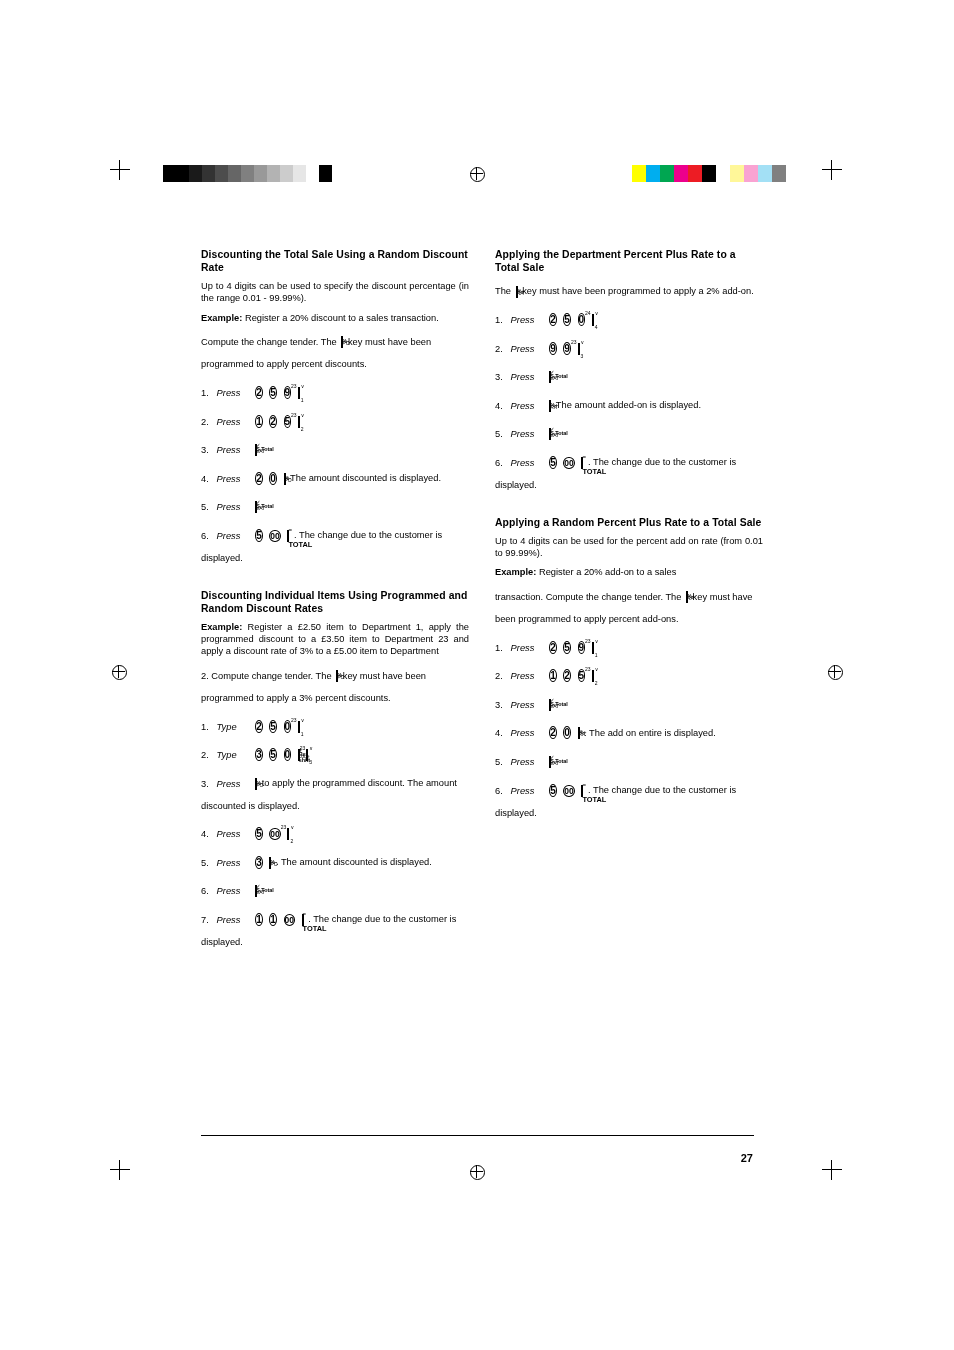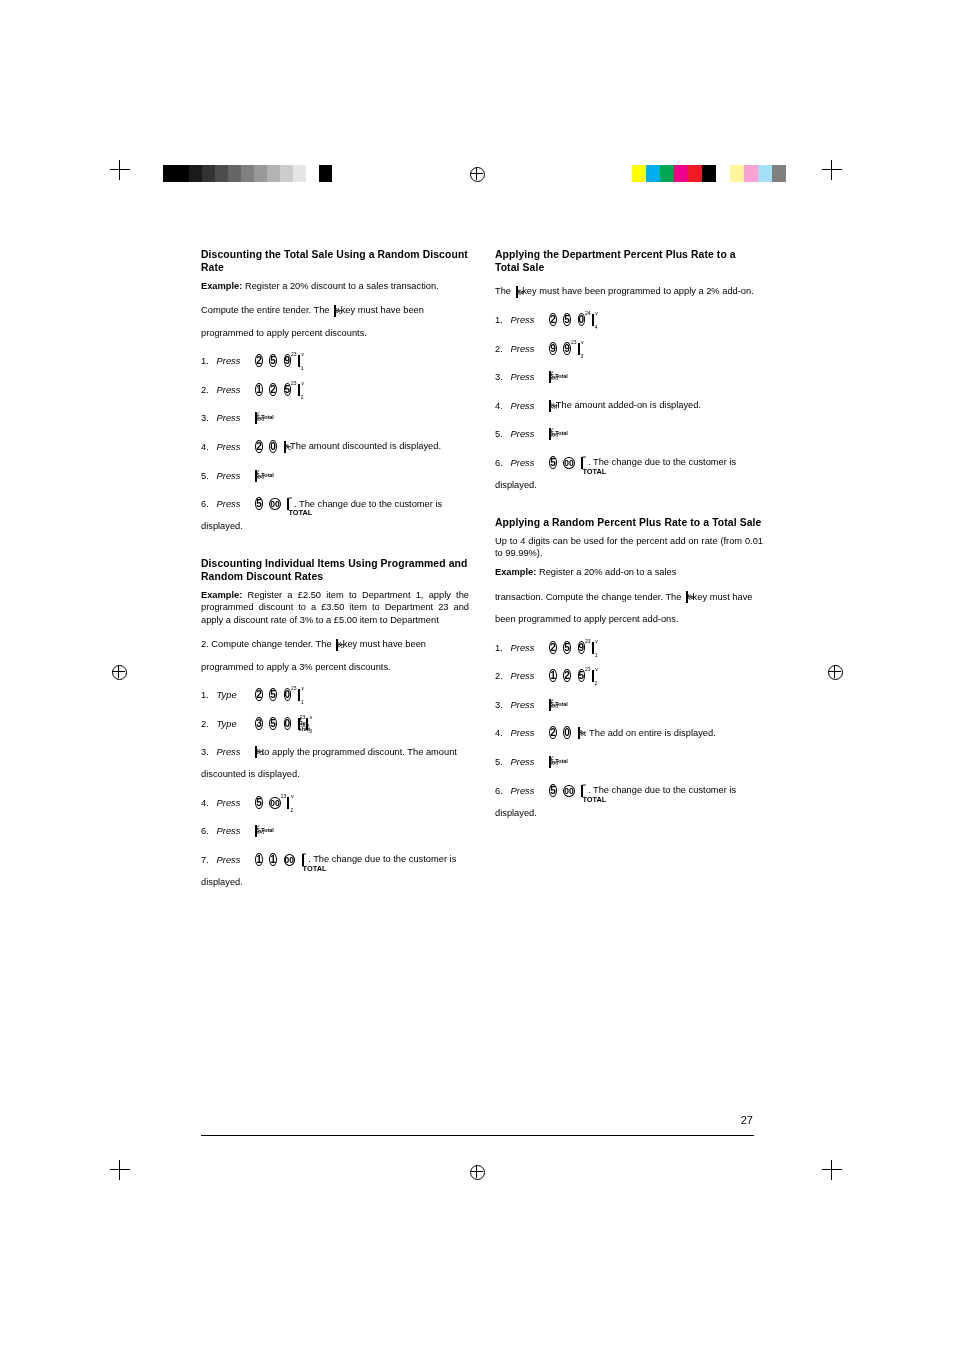--- a/index.html
+++ b/index.html
@@ -44,21 +44,21 @@
   .sk.dept .d1{position:absolute;top:1px;left:2px;font-size:5px;}
   .sk.dept .d2{position:absolute;bottom:1px;left:2px;font-size:5px;}
   .sk.dept .d3{position:absolute;bottom:1px;right:2px;font-size:5px;}
   .sk.dept .dv{position:absolute;left:0;right:0;top:9px;border-top:1px solid #000;}
   .total{width:50px;height:20px;border:1px solid #000;background:#fff;position:relative;}
   .total .tt{position:absolute;top:3px;left:0;right:0;text-align:center;font-size:7.4px;font-weight:bold;}
   .total .tb{position:absolute;bottom:0px;left:0;right:0;text-align:center;font-size:6px;}
 
   
   .rule{position:absolute;left:201px;top:1135px;width:553px;border-top:1px solid #000;}
-  .pagenum{position:absolute;right:201px;top:1114px;font-size:11px;font-weight:normal;}
+  .pagenum{position:absolute;right:201px;top:1152px;font-size:11px;font-weight:bold;}
 </style>
 </head>
 <body>
 
 <div class="page">
 
   <div class="reg" style="left:110px;top:160px;"></div>
   <div class="reg" style="left:822px;top:160px;"></div>
   <div class="reg" style="left:110px;top:1160px;"></div>
   <div class="reg" style="left:822px;top:1160px;"></div>
@@ -106,24 +106,25 @@
       <div class="bar" style="left: 730px; width: 14px; background: rgb(255, 247, 153);"></div>
       <div class="bar" style="left: 744px; width: 14px; background: rgb(249, 163, 210);"></div>
       <div class="bar" style="left: 758px; width: 14px; background: rgb(163, 224, 245);"></div>
       <div class="bar" style="left: 772px; width: 14px; background: rgb(128, 128, 128);"></div>
       <div class="bar" style="left: 786px; width: 14px; background: rgb(255, 255, 255);"></div>
     </div>
 
   <div class="col colL">
 
     <h2>Discounting the Total Sale Using a Random Discount Rate</h2>
+    <p>Up to 4 digits can be used to specify the discount percentage (in the range 0.01 - 99.99%).</p>
     <p><span class="b">Example:</span><span> Register a 20% discount to a sales transaction.</span></p>
 
     <div class="step">
-      <span class="tail">Compute the entire tender. The</span>
+      <span class="tail">Compute the change tender. The</span>
       <span class="key">
         <span class="sk"><span class="t1">%-</span><span class="t2">PO</span></span>
       </span>
       <span class="tail">key must have been programmed to apply percent discounts.</span>
     </div>
 
     <div class="step">
       <span class="lbl">1.</span>
       <span class="word">Press</span>
       <span class="key"><span class="rk">2</span></span>
@@ -231,20 +232,29 @@
     <div class="step">
       <span class="lbl">4.</span>
       <span class="word">Press</span>
       <span class="key"><span class="rk">5</span></span>
       <span class="key"><span class="rk small">00</span></span>
       <span class="key">
         <span class="sk dept"><span class="d1">2</span><span class="dv"></span><span class="d2">∨</span><span class="d3">23</span></span>
       </span>
     </div>
 
+    <div class="step">
+      <span class="lbl">5.</span>
+      <span class="word">Press</span>
+      <span class="key"><span class="rk">3</span></span>
+      <span class="key">
+        <span class="sk"><span class="t1">%-</span><span class="t2">PO</span></span>
+      </span>
+      <span class="tail">. The amount discounted is displayed.</span>
+    </div>
 
     <div class="step">
       <span class="lbl">6.</span>
       <span class="word">Press</span>
       <span class="key">
         <span class="sk"><span class="t1">S.Total</span><span class="t2">✓  VAT</span></span>
       </span>
     </div>
 
     <div class="step">

